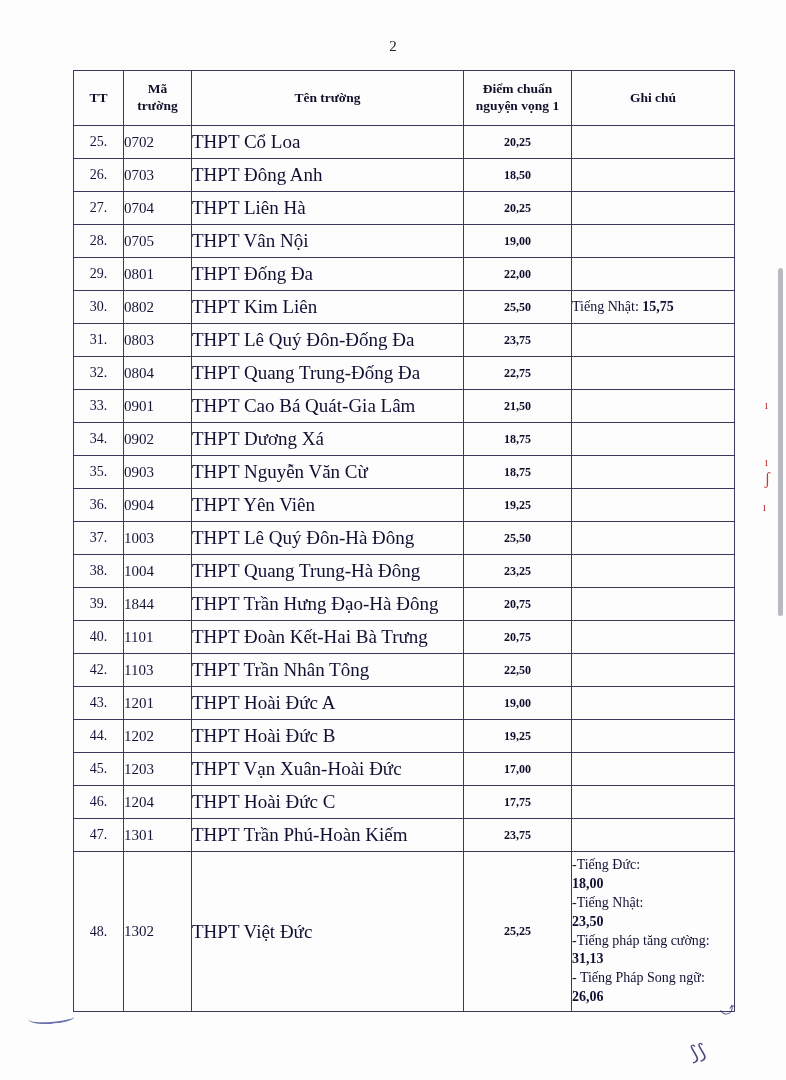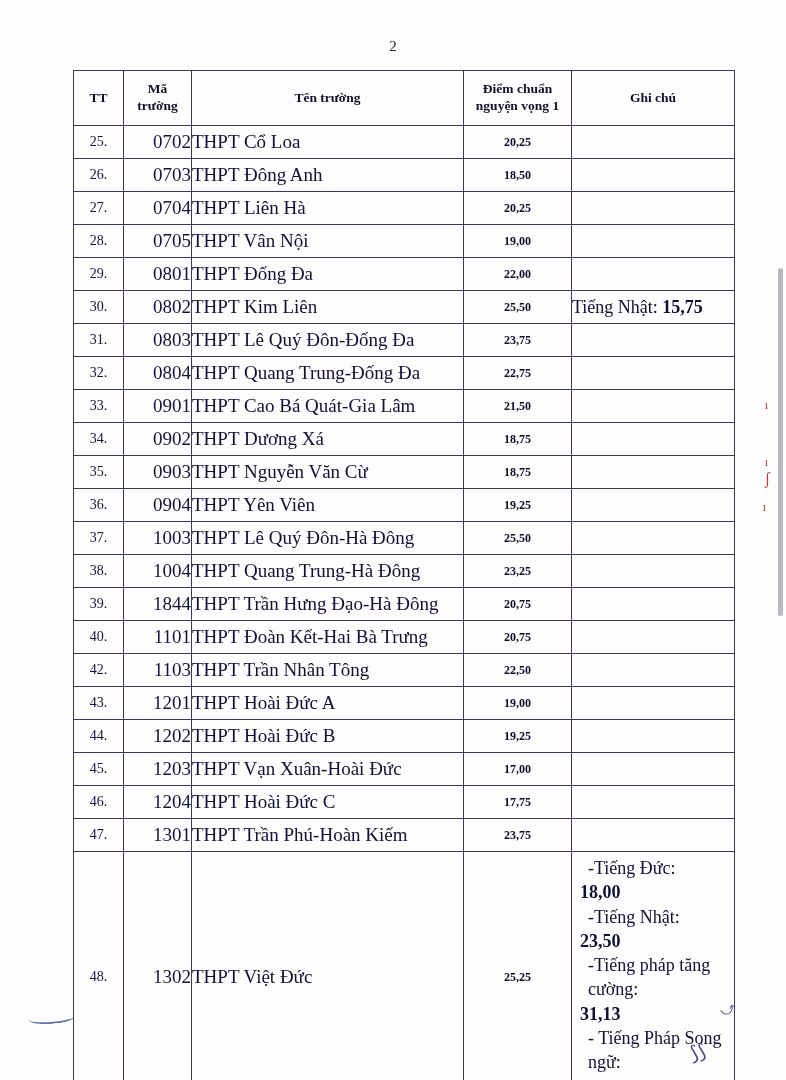--- a/index.html
+++ b/index.html
@@ -60,51 +60,51 @@
   col.c-name    { width: 272px; }
   col.c-score   { width: 108px; }
   col.c-note    { width: 163px; }
 
   td.tt {
     text-align: center;
     font-size: 14px;
     color: #14143a;
   }
   td.code {
-    text-align: right;
-    font-size: 19px;
+    text-align: left;
+    font-size: 15px;
     color: #14143a;
   }
   td.name {
     text-align: left;
     padding-left: 10px;
     font-size: 19px;
     color: #101033;
   }
   td.score {
     text-align: center;
     font-size: 12px;
     font-weight: bold;
     color: #0d0d2b;
   }
   td.note {
     text-align: left;
     padding-left: 8px;
-    font-size: 18px;
+    font-size: 14px;
     color: #101033;
   }
   tbody tr { height: 33px; }
   tbody tr.tall { height: 140px; }
 
   .note-lines {
     display: block;
     line-height: 1.35;
     padding: 4px 0;
   }
-  .note-lines span { display: block; margin-left: 8px; }
+  .note-lines span { display: block; }
   .note-lines b { font-weight: bold; }
   .note-inline b { font-weight: bold; }
 
   
   .scrollbar {
     position: absolute;
     top: 268px;
     right: 3px;
     width: 5px;
     height: 348px;

